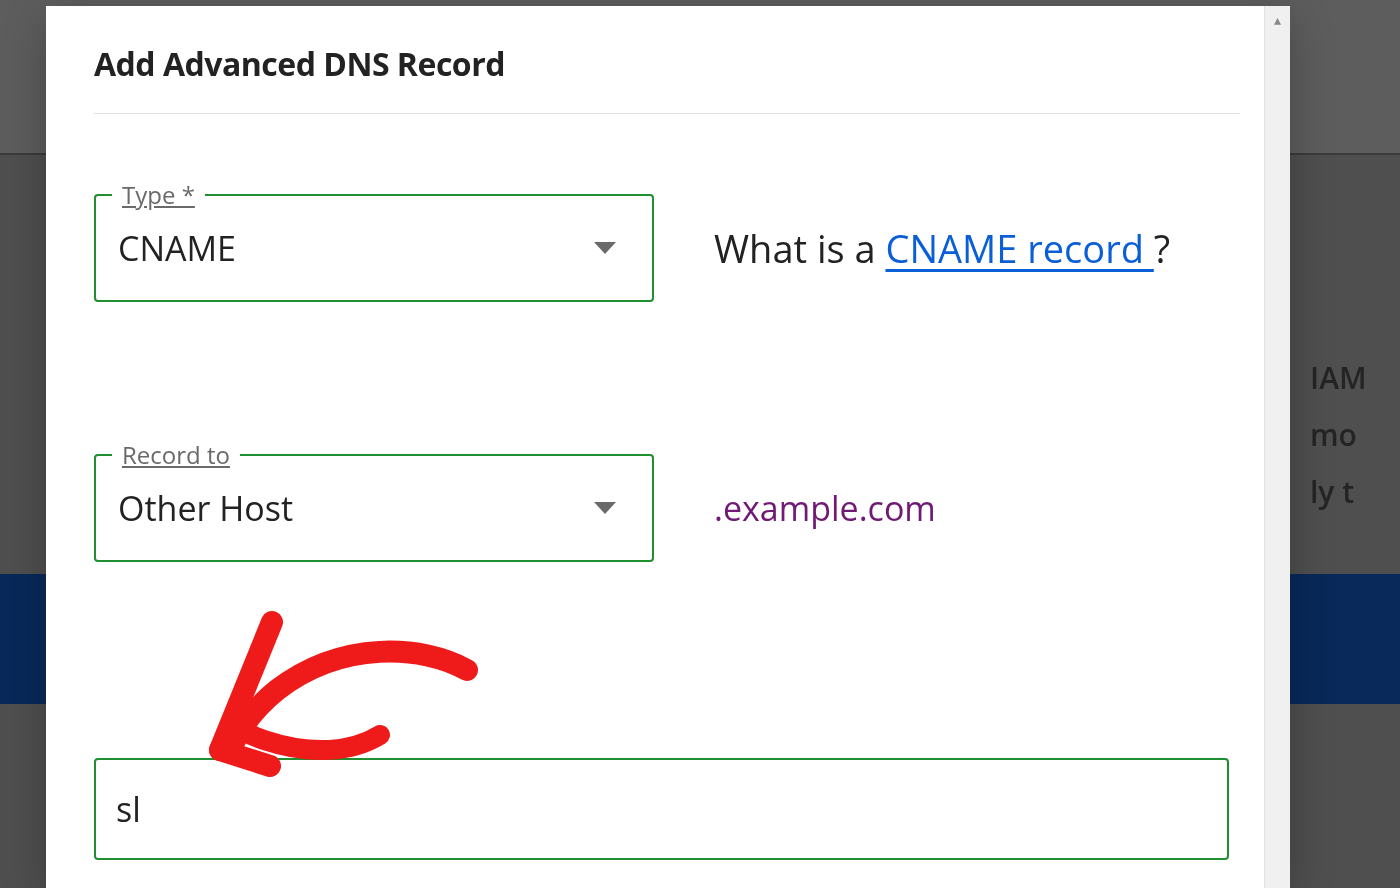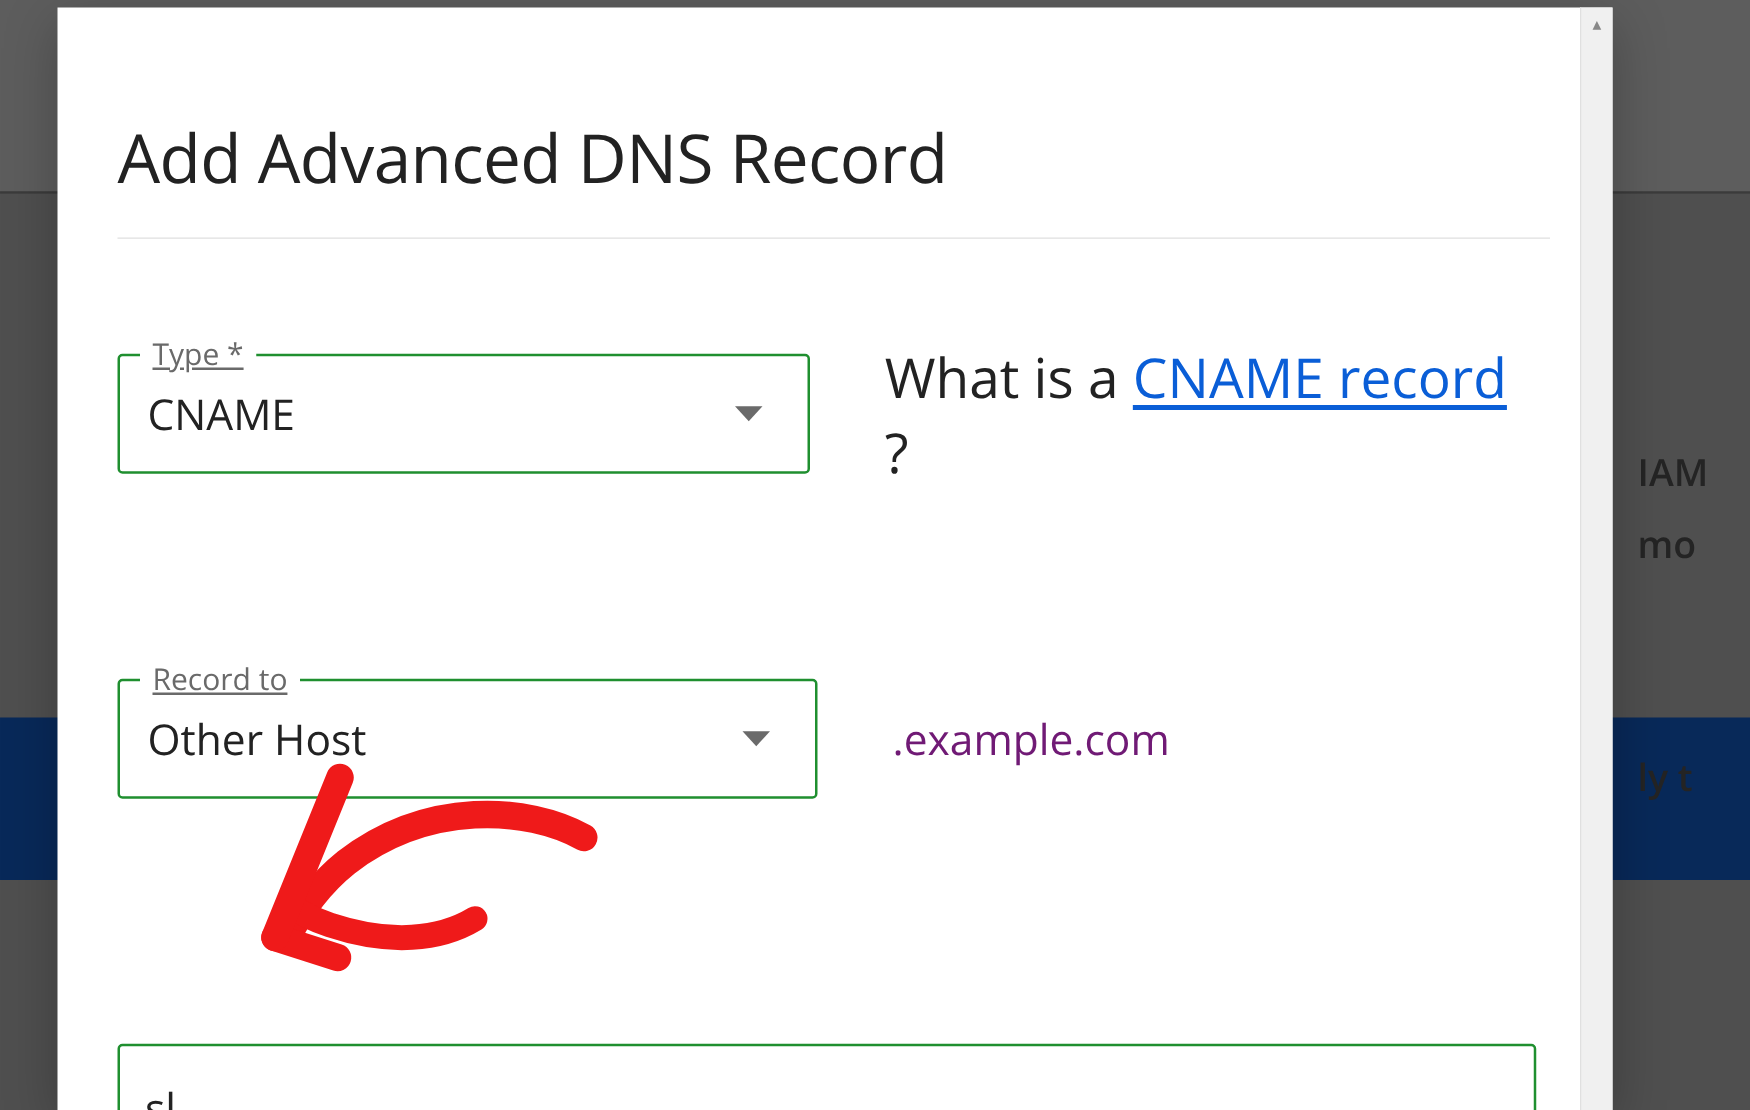--- a/index.html
+++ b/index.html
@@ -8,51 +8,51 @@
     
     .bg-band-top { position: absolute; left: 0; right: 0; top: 0; height: 155px; background: #6a6a6a; border-bottom: 2px solid #444; }
     .bg-band-bottom { position: absolute; left: 0; right: 0; top: 574px; height: 130px; background: #0a2f66; }
     .bg-strip { position: absolute; right: 0; top: 349px; width: 90px; color: #2a2a2a; font-size: 30px; font-weight: 600; line-height: 1.9; text-align: left; }
     .overlay { position: absolute; inset: 0; background: rgba(0,0,0,0.12); }
 
     .modal { position: absolute; left: 46px; top: 6px; width: 1244px; height: 882px; background: #fff; box-shadow: 0 12px 40px rgba(0,0,0,0.25); padding-left: 48px; padding-right: 60px; }
     .scrollbar { position: absolute; right: 0; top: 0; bottom: 0; width: 26px; background: #f0f0f0; border-left: 1px solid #e0e0e0; }
     .scroll-up { position: absolute; top: 0; left: 0; right: 0; height: 26px; display: flex; align-items: center; justify-content: center; color: #888; font-size: 14px; cursor: pointer; }
     .scroll-track { position: absolute; top: 26px; left: 3px; right: 3px; bottom: 0; }
-    .modal-title { font-size: 54px; font-weight: 400; color: #222; padding-top: 82px; letter-spacing: -0.5px; }
+    .modal-title { font-size: 32px; font-weight: 700; color: #222; padding-top: 36px; letter-spacing: -0.5px; }
     .divider { height: 1px; background: #e0e0e0; margin-top: 28px; margin-right: -10px; }
 
     .row { display: flex; align-items: center; gap: 60px; }
     .select-wrap { position: relative; width: 560px; }
     .float-label { position: absolute; top: -16px; left: 18px; background: #fff; padding: 0 10px; color: #6a6a6a; font-size: 24px; text-decoration: underline; }
-    .select { height: 96px; border: 2px solid #1f8f2f; border-radius: 4px; display: flex; align-items: center; justify-content: space-between; padding: 0 36px 0 22px; cursor: pointer; }
+    .select { height: 108px; border: 2px solid #1f8f2f; border-radius: 4px; display: flex; align-items: center; justify-content: space-between; padding: 0 36px 0 22px; cursor: pointer; }
     .select-value { font-size: 34px; color: #222; }
     .caret { width: 0; height: 0; border-left: 11px solid transparent; border-right: 11px solid transparent; border-top: 12px solid #6a6a6a; }
-    .help-text { font-size: 44px; color: #222; }
+    .help-text { font-size: 38px; color: #222; text-align: center; }
     .help-link { color: #0a5ed7; text-decoration: underline; text-underline-offset: 6px; }
     .domain-suffix { font-size: 34px; color: #701a75; }
 
     .row1 { margin-top: 80px; }
     .row2 { margin-top: 152px; }
 
     .text-input-wrap { margin-top: 196px; }
     .text-input { width: 1135px; height: 102px; border: 2px solid #1f8f2f; border-radius: 4px; padding: 0 20px; font-size: 34px; color: #222; outline: none; font-family: inherit; }
 
     
     .annotation { position: absolute; left: 156px; top: 594px; width: 280px; height: 180px; pointer-events: none; }
   </style>
 </head>
 <body>
 
 <div class="bg-band-top"></div>
 <div class="bg-band-bottom"></div>
 <div class="bg-strip">
   <div>IAM</div>
   <div> mo</div>
-  <div style="margin-top:130px">ly t</div>
+  <div style="">ly t</div>
 </div>
 <div class="overlay"></div>
 
 <div class="modal">
 
   <div class="scrollbar">
     <div class="scroll-up">▴</div>
     <div class="scroll-track"></div>
   </div>
 

